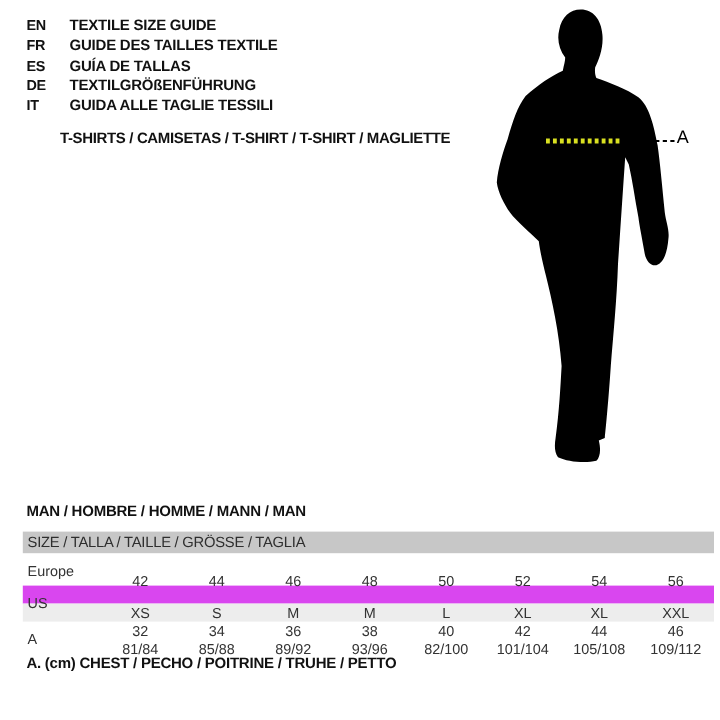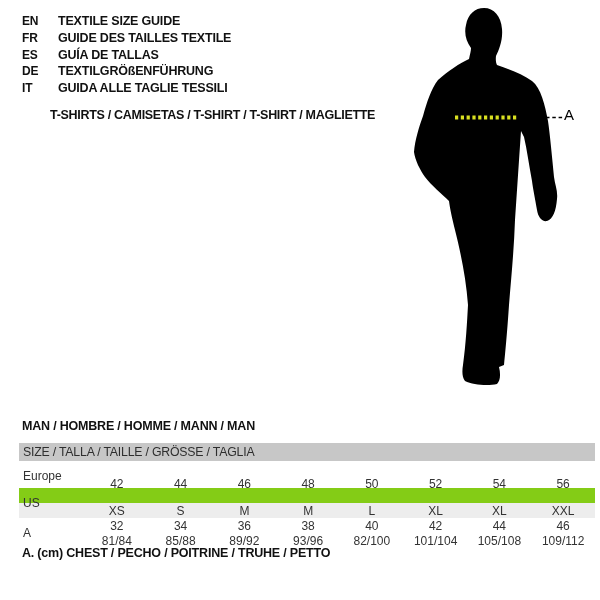--- a/index.html
+++ b/index.html
@@ -29,21 +29,21 @@
   
   .size-table{position:absolute;left:19px;top:443px;width:576px;font-size:12px;color:#333;}
   .st-header{
     background:#c7c7c7;height:18px;line-height:18px;
     padding-left:4px;font-size:12.3px;color:#2e2e2e;letter-spacing:-0.2px;
   }
   .st-row{display:grid;grid-template-columns:66px repeat(8,1fr);align-items:center;}
   .st-row .st-label{padding-left:4px;text-align:left;}
   .st-row .st-val{text-align:center;margin-top:16px;}
   .row-europe{height:27px;}
-  .row-us{height:15px;background:#84cc16;}
+  .row-us{height:15px;background:#d946ef;}
   .row-num{height:15px;background:#ededed;}
   .row-a{height:21px;}
   
   .footnote{position:absolute;left:22px;top:546px;font-weight:bold;font-size:12.5px;letter-spacing:-0.2px;}
 </style>
 </head>
 <body>
 
 <div class="lang-block">
   <div class="lang-row">

